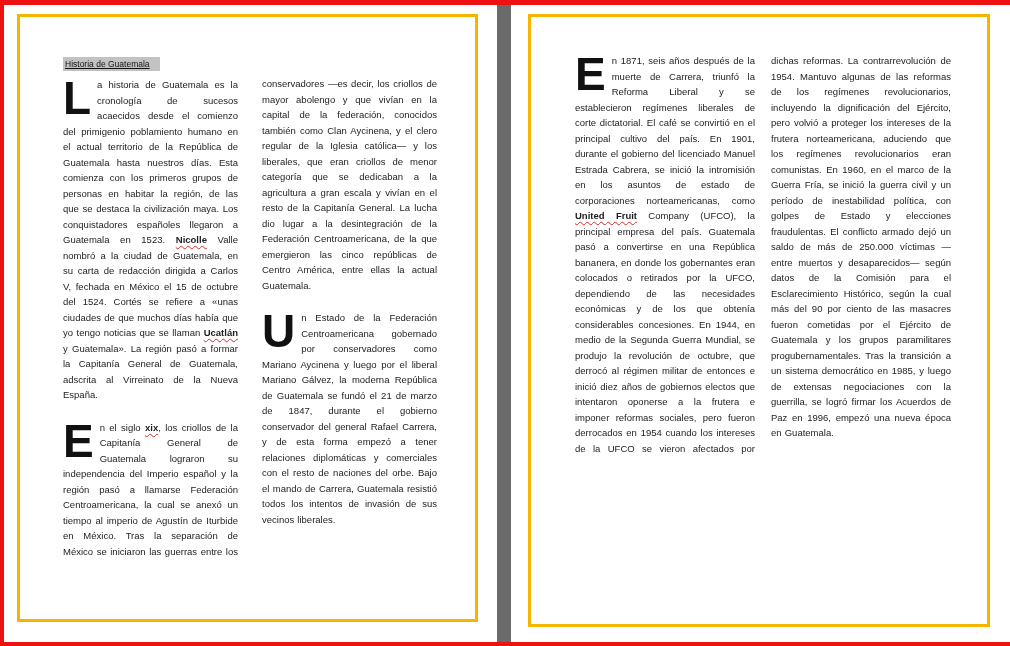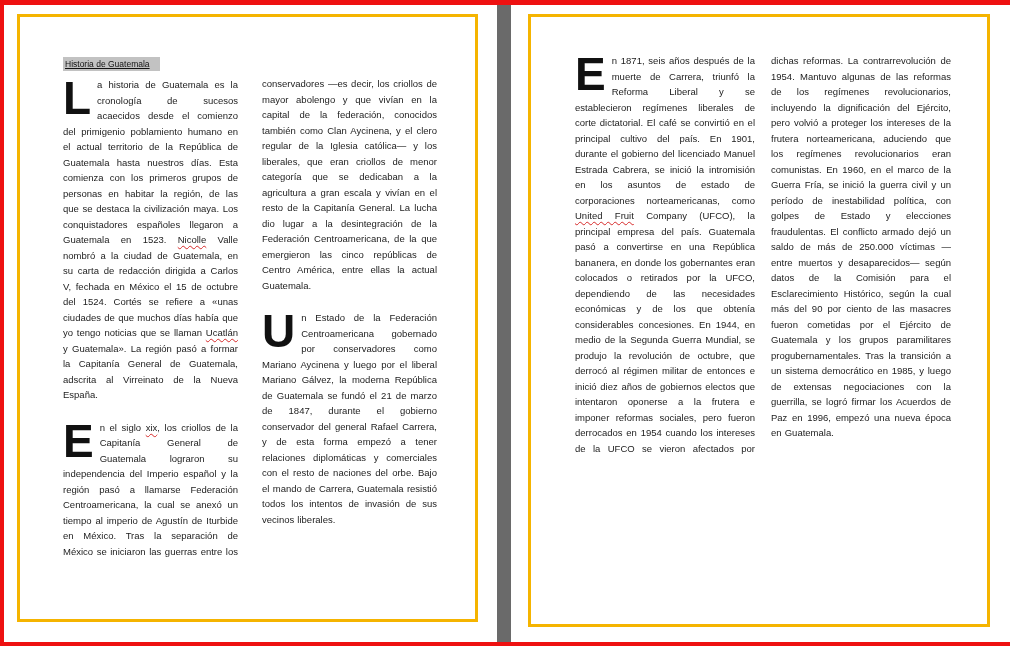--- a/index.html
+++ b/index.html
@@ -43,20 +43,21 @@
   .para.cont{text-align-last:justify;}
   .dropcap{
     float:left;font-size:46px;line-height:38px;height:44px;
     font-weight:700;color:#111;padding:2px 6px 0 0;
   }
   .misspell{
     text-decoration-line:underline;text-decoration-style:wavy;
     text-decoration-color:var(--spellcheck-underline);
     text-decoration-thickness:1px;text-underline-offset:2px;
     text-decoration-skip-ink:none;
+    font-weight:bold;
   }
 </style>
 </head>
 <body>
 
 <div class="screen">
   <div class="red-edge red-top"></div>
   <div class="red-edge red-left"></div>
   <div class="red-edge red-bottom"></div>
   <div class="page-divider"></div>

